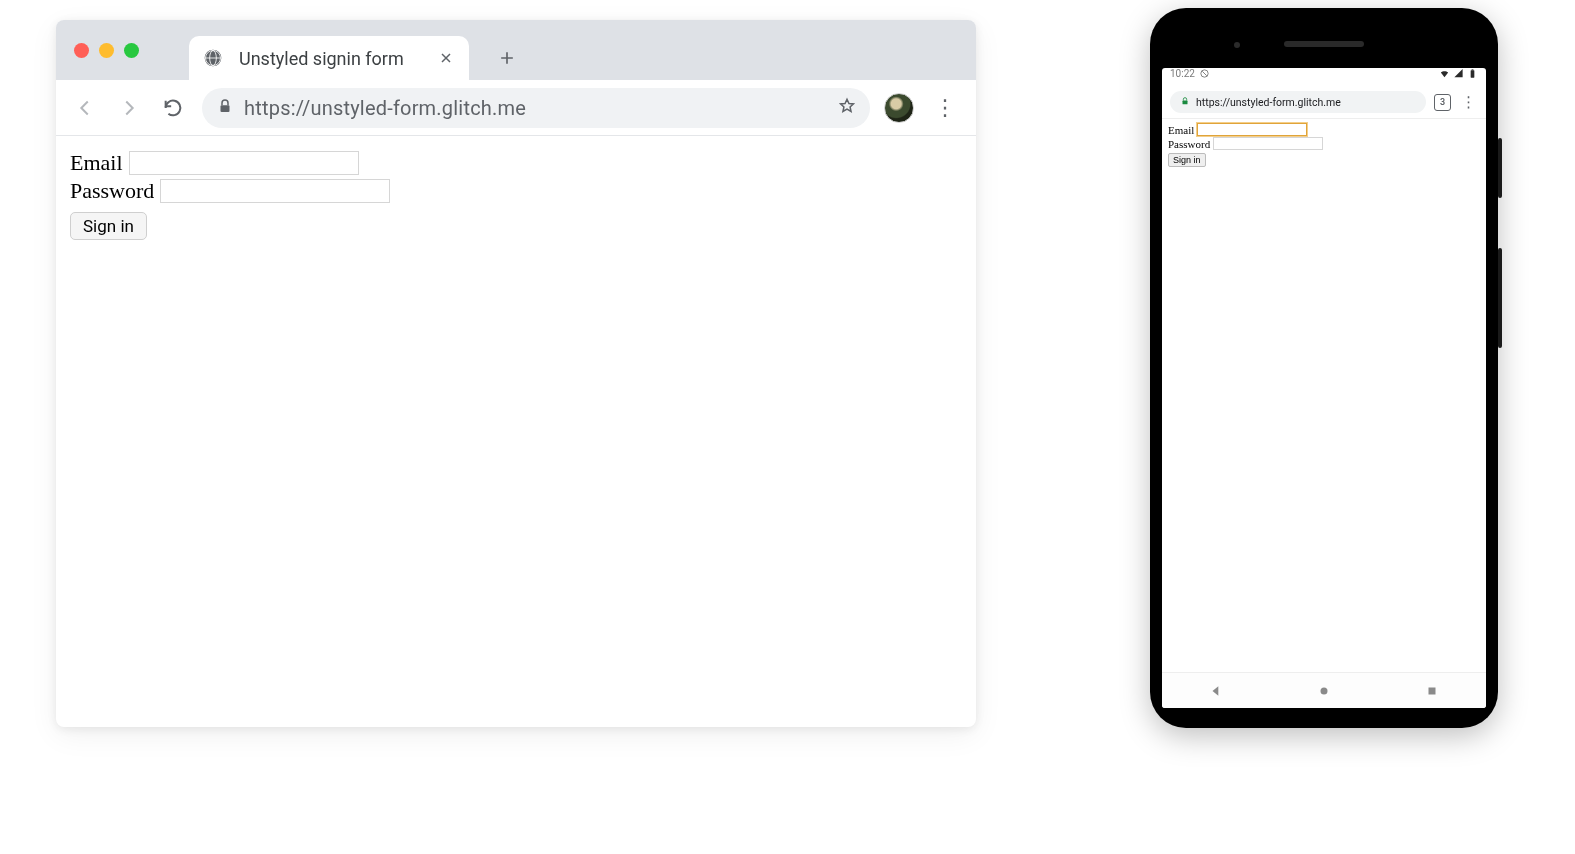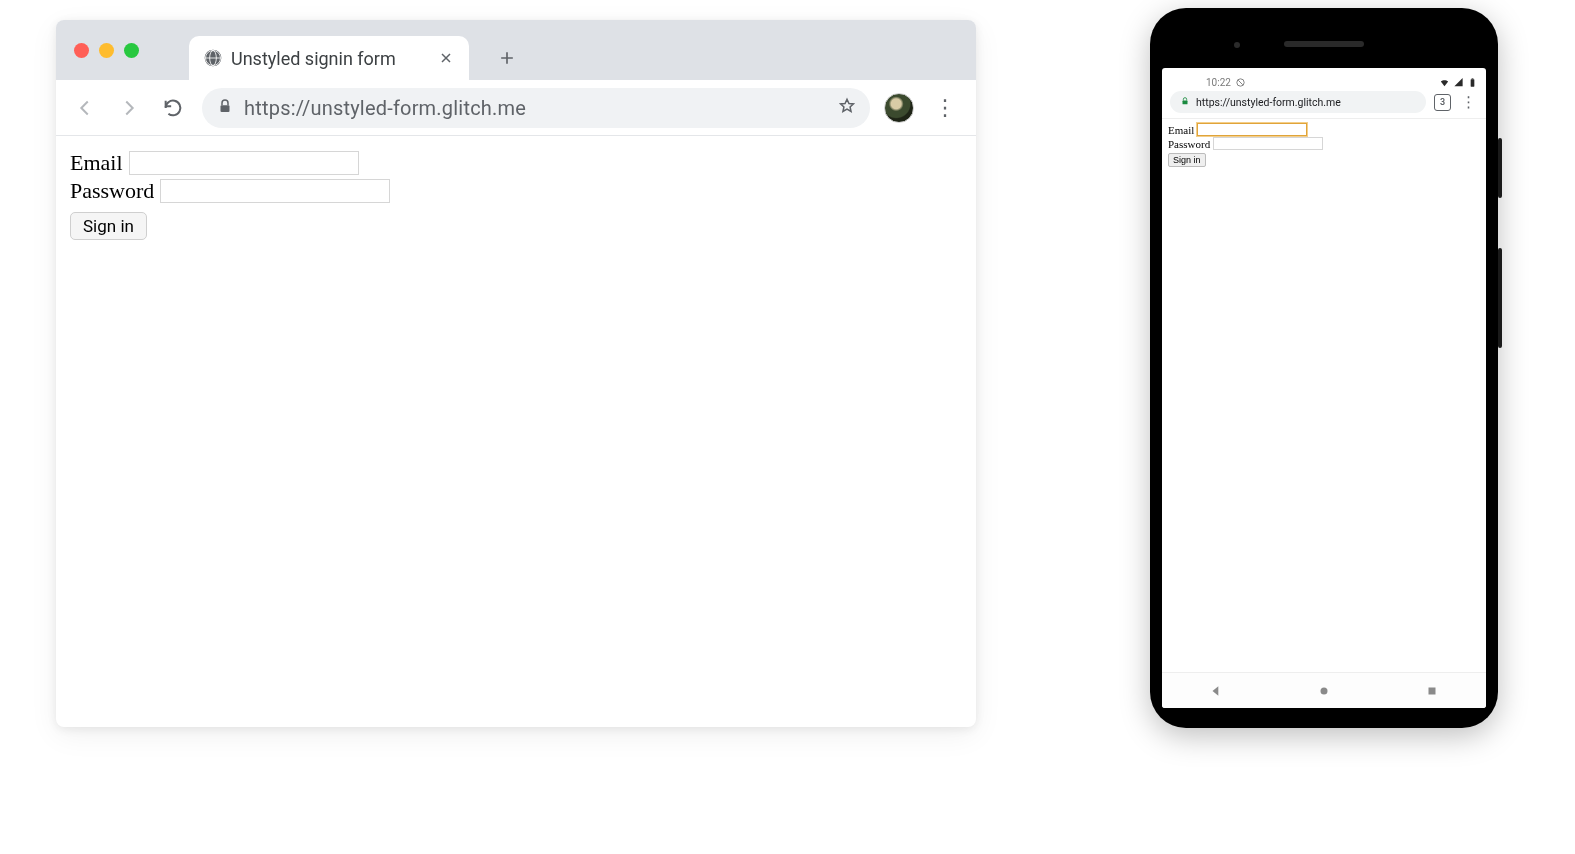--- a/index.html
+++ b/index.html
@@ -49,21 +49,21 @@
     .dot-yellow { background: #febc2e; }
     .dot-green { background: #28c840; }
 
     .tab {
       height: 44px;
       background: #fff;
       border-radius: 10px 10px 0 0;
       display: flex;
       align-items: center;
       padding: 0 14px;
-      gap: 8px;
+      gap: 16px;
       min-width: 280px;
       position: relative;
     }
     .tab-favicon svg { width: 20px; height: 20px; display:block; }
     .tab-title { font-size: 18px; color: #3c4043; flex:1; white-space: nowrap; overflow:hidden; text-overflow: ellipsis;}
     .tab-close {
       width: 18px; height: 18px;
       display:flex; align-items:center; justify-content:center;
       color:#5f6368; font-size: 18px; line-height:1;
     }
@@ -180,25 +180,24 @@
     .phone-screen {
       background:#fff;
       border-radius: 3px;
       height: 640px;
       overflow:hidden;
       position:relative;
     }
 
     .phone-status {
       height: 20px;
-      display:flex; align-items:flex-end;
+      display:flex; align-items:flex-start;
       padding: 0 8px;
       font-size: 10px;
       color:#7a7a7a;
-      margin-left:36px;
     }
     .phone-status .time { margin-right:4px; }
     .phone-status .right { margin-left:auto; display:flex; gap:3px; align-items:center; }
     .status-icon svg { width:11px; height:11px; display:block; }
 
     .phone-urlbar {
       display:flex; align-items:center;
       gap:8px;
       padding: 3px 8px 5px;
       border-bottom: 1px solid #eee;

